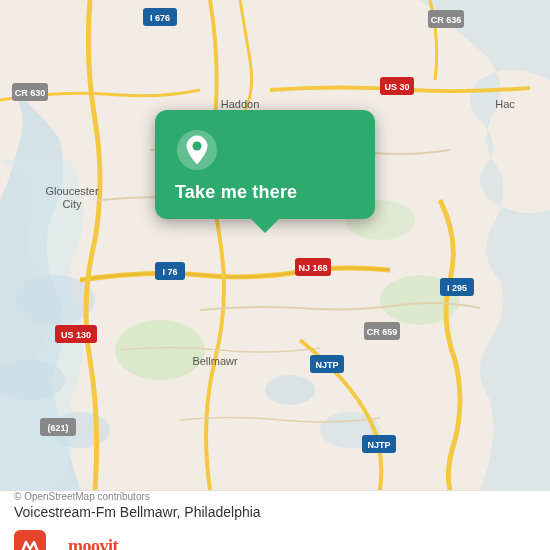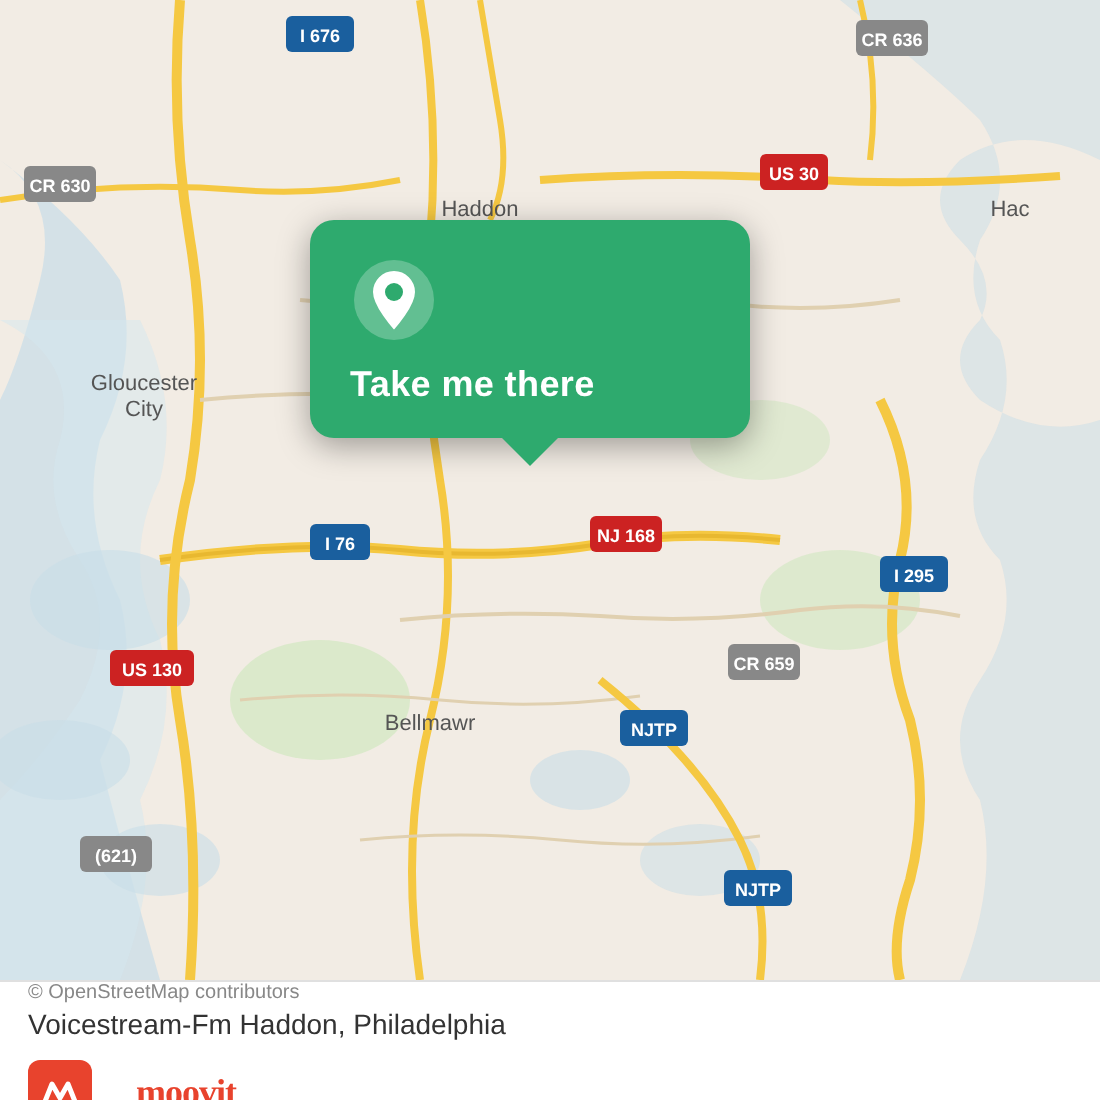--- a/index.html
+++ b/index.html
@@ -225,21 +225,21 @@
       <path d="M22 8 C16.5 8 12 12.5 12 18 C12 25 22 36 22 36 C22 36 32 25 32 18 C32 12.5 27.5 8 22 8Z" fill="white" stroke="white" stroke-width="1"></path>
       <circle cx="22" cy="18" r="4.5" fill="#2eaa6e"></circle>
     </svg>
     <span class="take-me-there">Take me there</span>
   </div>
 </div>
 
 <div id="bottom-bar">
   <div id="bottom-left">
     <span id="copyright-text">© OpenStreetMap contributors</span>
-    <span id="location-name">Voicestream-Fm Haddon, Philadelphia</span>
+    <span id="location-name">Voicestream-Fm Bellmawr, Philadelphia</span>
   </div>
   <div id="moovit-logo">
 
     <svg class="moovit-icon" viewBox="0 0 32 32" xmlns="http://www.w3.org/2000/svg">
       <rect width="32" height="32" rx="6" fill="#e8432d"></rect>
       <path d="M8 22 L12 12 L16 19 L20 12 L24 22" stroke="white" stroke-width="2.5" fill="none" stroke-linejoin="round" stroke-linecap="round"></path>
     </svg>
     <span class="moovit-text">moovit</span>
   </div>
 </div>

